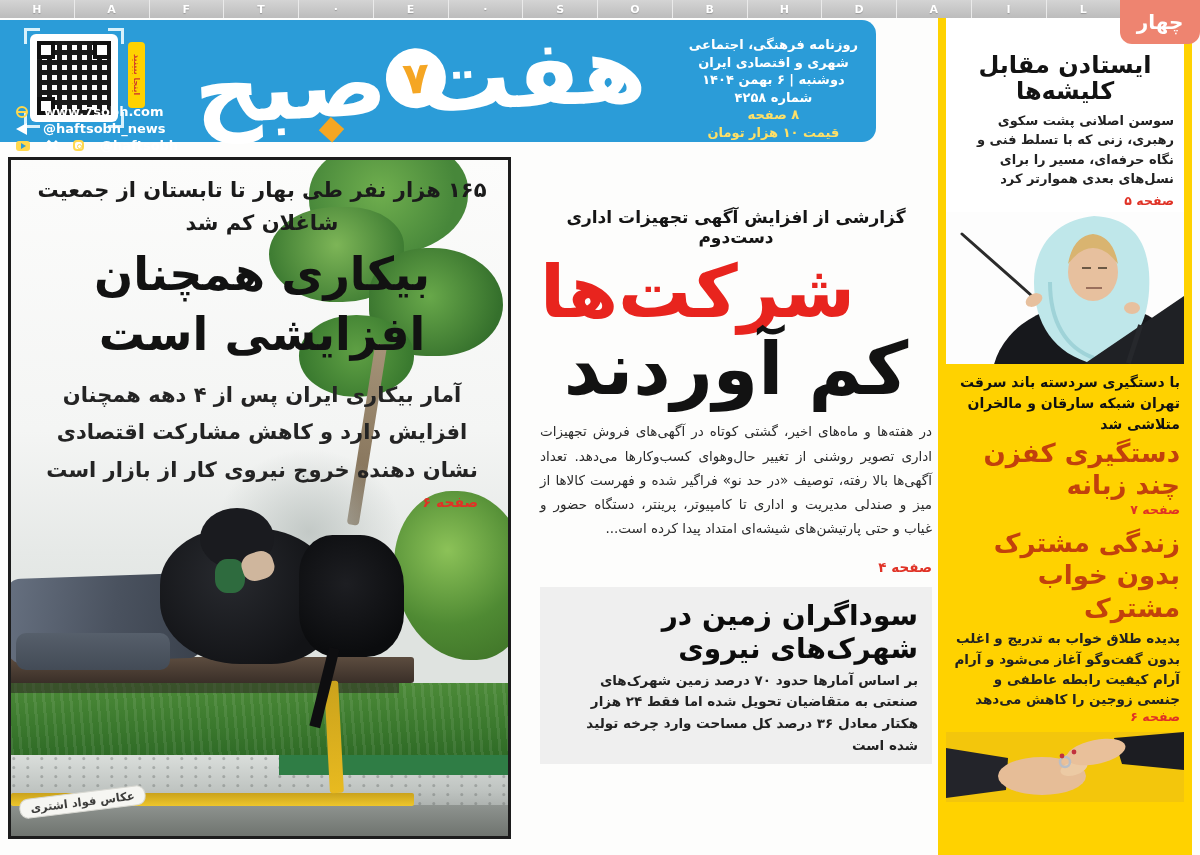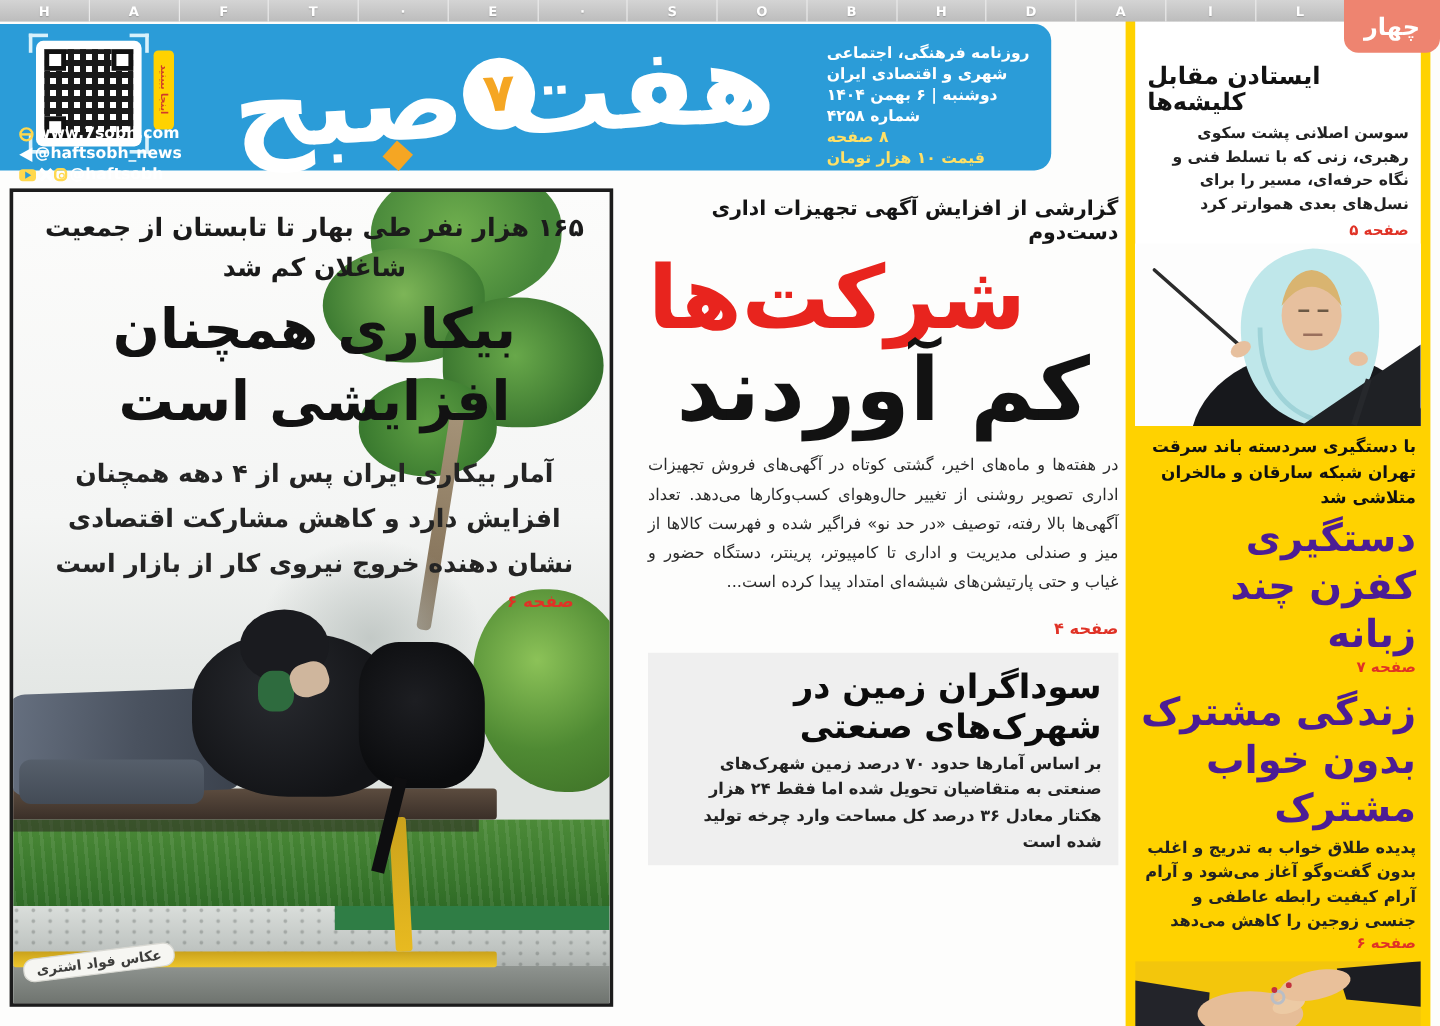--- a/index.html
+++ b/index.html
@@ -29,62 +29,62 @@
   .qr-corner { position:absolute; width:16px; height:16px; border:3px solid #d8f1fb; }
   .qr-corner.c1 { left:0; top:0; border-right:none; border-bottom:none; }
   .qr-corner.c2 { right:0; top:0; border-left:none; border-bottom:none; }
   .qr-corner.c3 { left:0; bottom:0; border-right:none; border-top:none; }
   .qr-corner.c4 { right:0; bottom:0; border-left:none; border-top:none; }
   .qr-tag { position:absolute; left:128px; top:22px; width:17px; height:66px; background:#ffd200;
     border-radius:4px; writing-mode:vertical-rl; display:flex; align-items:center; justify-content:center;
     font-size:8px; font-weight:bold; color:#d03a2a; }
 
   .socials { position:absolute; left:16px; top:84px; color:#fff; font-size:13px; font-weight:bold; direction:ltr; }
-  .soc-row { display:flex; align-items:center; gap:2px; height:15px; margin-bottom:2px; }
+  .soc-row { display:flex; align-items:center; gap:16px; height:15px; margin-bottom:2px; }
   .ic { display:inline-block; }
   .ic-globe { width:12px; height:12px; border:2px solid #ffd84d; border-radius:50%; position:relative; }
   .ic-globe::before { content:""; position:absolute; left:-1px; top:3px; width:10px; height:2px; background:#ffd84d; }
   .ic-tg { width:0; height:0; border-top:6px solid transparent; border-bottom:6px solid transparent; border-right:11px solid #fff; }
   .ic-yt { width:14px; height:10px; background:#ffd84d; border-radius:3px; position:relative; }
   .ic-yt::before { content:""; position:absolute; left:5px; top:2px; border-top:3px solid transparent; border-bottom:3px solid transparent; border-left:5px solid #2B9CD8; }
   .ic-x { width:11px; height:11px; position:relative; }
   .ic-x::before,.ic-x::after { content:""; position:absolute; left:5px; top:-1px; width:2.5px; height:13px; background:#fff; }
   .ic-x::before { transform:rotate(45deg); } .ic-x::after { transform:rotate(-45deg); }
   .ic-ig { width:11px; height:11px; border:2px solid #ffd84d; border-radius:4px; position:relative; }
   .ic-ig::before { content:""; position:absolute; left:2px; top:2px; width:3px; height:3px; border:1.5px solid #ffd84d; border-radius:50%; }
 
   .logo { position:absolute; left:190px; top:-2px; width:460px; height:124px;
     display:flex; align-items:center; justify-content:center; transform:rotate(-3deg); }
   .logo-text { color:#fff; font-size:92px; font-weight:800; direction:rtl; white-space:nowrap; }
   .logo-seven-circle { position:absolute; left:196px; top:30px; width:60px; height:60px; background:#fff;
     border-radius:50%; display:flex; align-items:center; justify-content:center; }
   .logo-seven { color:#F5A623; font-size:44px; font-weight:800; line-height:1; }
   .logo-diamond { position:absolute; left:130px; bottom:8px; width:18px; height:18px; background:#F5A623; transform:rotate(45deg); }
 
-  .mast-info { position:absolute; right:18px; top:16px; direction:rtl; text-align:left; color:#fff;
+  .mast-info { position:absolute; right:18px; top:16px; direction:rtl; text-align:center; color:#fff;
     font-size:13px; font-weight:bold; line-height:17.5px; }
   .mast-info .hl { color:#ffe066; }
 
   
   .corner-tab { position:absolute; left:1120px; top:0; width:80px; height:44px; background:#EE8470;
     border-radius:0 0 12px 12px; display:flex; align-items:center; justify-content:center;
     color:#fff; font-weight:800; font-size:20px; z-index:5; }
 
   
   .right-col { position:absolute; left:938px; top:8px; width:254px; height:847px; background:#FFD200;
     padding:8px; display:flex; flex-direction:column; z-index:1; }
   .rc-white { background:#fff; padding:36px 10px 0; }
-  .rc-headline { font-size:20px; font-weight:800; color:#131313; direction:rtl; text-align:left; line-height:1.1; }
+  .rc-headline { font-size:24px; font-weight:800; color:#131313; direction:rtl; text-align:center; line-height:1.1; }
   .rc-sub { font-size:13px; font-weight:bold; color:#222; direction:rtl; text-align:right; line-height:1.5; margin-top:6px; }
   .rc-page, .page-red { color:#E03226; font-weight:800; font-size:12.5px; direction:rtl; text-align:right; }
   .rc-white .rc-page { margin:4px 0 4px; }
   .conductor { height:152px; position:relative; overflow:hidden; background:#fdfdfd; margin:0 -10px 0; }
   .rc-sec { direction:rtl; text-align:right; padding:8px 4px 0; }
   .rc-kicker { font-size:14px; font-weight:700; color:#111; line-height:1.5; }
-  .rc-h2 { font-size:32px; font-weight:800; color:#4c1d95; line-height:1.25; margin-top:2px; }
+  .rc-h2 { font-size:26px; font-weight:800; color:#c2410c; line-height:1.25; margin-top:2px; }
   .rc-body { font-size:13.5px; font-weight:600; color:#222; line-height:1.5; margin-top:4px; }
   .hands { height:70px; margin-top:8px; }
 
   
   .left-photo { position:absolute; left:8px; top:157px; width:503px; height:682px;
     border:3px solid #1c1c1c; overflow:hidden;
     background:linear-gradient(180deg,#fcfcfb 0%,#f4f5f4 40%,#e6e9e7 58%,#dfe3e0 70%); }
   .lp-el { position:absolute; }
   .tree1 { left:60%; top:-3%; width:32%; height:17%; background:radial-gradient(circle at 45% 45%,#6fae4e,#47873a 70%); border-radius:50% 45% 55% 50%; }
   .tree2 { left:52%; top:7%; width:27%; height:14%; background:radial-gradient(circle at 50% 40%,#7db557,#3f7d33 75%); border-radius:55% 45% 50% 55%; }
@@ -117,21 +117,21 @@
   .lp-kicker { font-size:21px; font-weight:800; color:#1b1b1b; line-height:1.55; }
   .lp-h { font-size:46px; font-weight:800; color:#121212; line-height:1.3; margin-top:6px; }
   .lp-body { font-size:21px; font-weight:600; color:#242424; line-height:1.8; margin-top:12px; }
   .lp-page { margin-top:4px; text-align:right; padding-right:10px; font-size:14px; }
   .credit { position:absolute; left:8px; bottom:24px; background:#f6f6f2; border:1px solid #d8d8d2;
     border-radius:9px; padding:2px 10px; font-size:11.5px; font-weight:bold; color:#3e3e3c;
     transform:rotate(-7deg); z-index:4; direction:rtl; }
 
   
   .center-col { position:absolute; left:540px; top:164px; width:392px; height:691px; direction:rtl; }
-  .mc-kicker { font-size:17px; font-weight:800; color:#151515; }
+  .mc-kicker { text-align:center; font-size:17px; font-weight:800; color:#151515;margin-top:43px; }
   .mc-h-red { text-align:left; font-size:73px; font-weight:800; color:#E8241E; line-height:1.06; margin-top:6px; }
   .mc-h-black { text-align:center; font-size:73px; font-weight:800; color:#121212; line-height:1.08; }
   .mc-sub { text-align:center; font-size:18px; font-weight:700; color:#1f1f1f; line-height:1.7; margin-top:10px; }
   .mc-body { font-size:13.5px; color:#2b2b2b; line-height:1.8; margin-top:10px; text-align:justify; }
   .mc-page { margin-top:18px; font-size:13.5px; }
 
   .ind-box { background:#EFEFEF; margin-top:12px; padding:10px 14px 8px; }
   .ind-kicker { font-size:14px; font-weight:800; color:#111; }
   .ind-h { font-size:28px; font-weight:800; color:#0c0c0c; margin-top:2px; line-height:1.2; }
   .ind-body { font-size:13.5px; font-weight:600; color:#222; line-height:1.6; margin-top:4px; }
@@ -310,20 +310,20 @@
   <div class="center-col">
     <div>
       <div class="mc-kicker">گزارشی از افزایش آگهی تجهیزات اداری دست‌دوم</div>
       <div class="mc-h-red">شرکت‌ها</div>
       <div class="mc-h-black">کم آوردند</div>
       <div class="mc-body">در هفته‌ها و ماه‌های اخیر، گشتی کوتاه در آگهی‌های فروش تجهیزات اداری تصویر روشنی از تغییر حال‌وهوای کسب‌وکارها می‌دهد. تعداد آگهی‌ها بالا رفته، توصیف «در حد نو» فراگیر شده و فهرست کالاها از میز و صندلی مدیریت و اداری تا کامپیوتر، پرینتر، دستگاه حضور و غیاب و حتی پارتیشن‌های شیشه‌ای امتداد پیدا کرده است...</div>
       <div class="page-red mc-page">صفحه ۴</div>
     </div>
 
     <div class="ind-box">
-      <div class="ind-h">سوداگران زمین در شهرک‌های صنعتی</div>
+      <div class="ind-h">سوداگران زمین در شهرک‌های نیروی</div>
       <div class="ind-body">بر اساس آمارها حدود ۷۰ درصد زمین شهرک‌های صنعتی به متقاضیان تحویل شده اما فقط ۲۴ هزار هکتار معادل ۳۶ درصد کل مساحت وارد چرخه تولید شده است</div>
 
     </div>
 
   </div>
 
 </div>
 
 </body></html>

